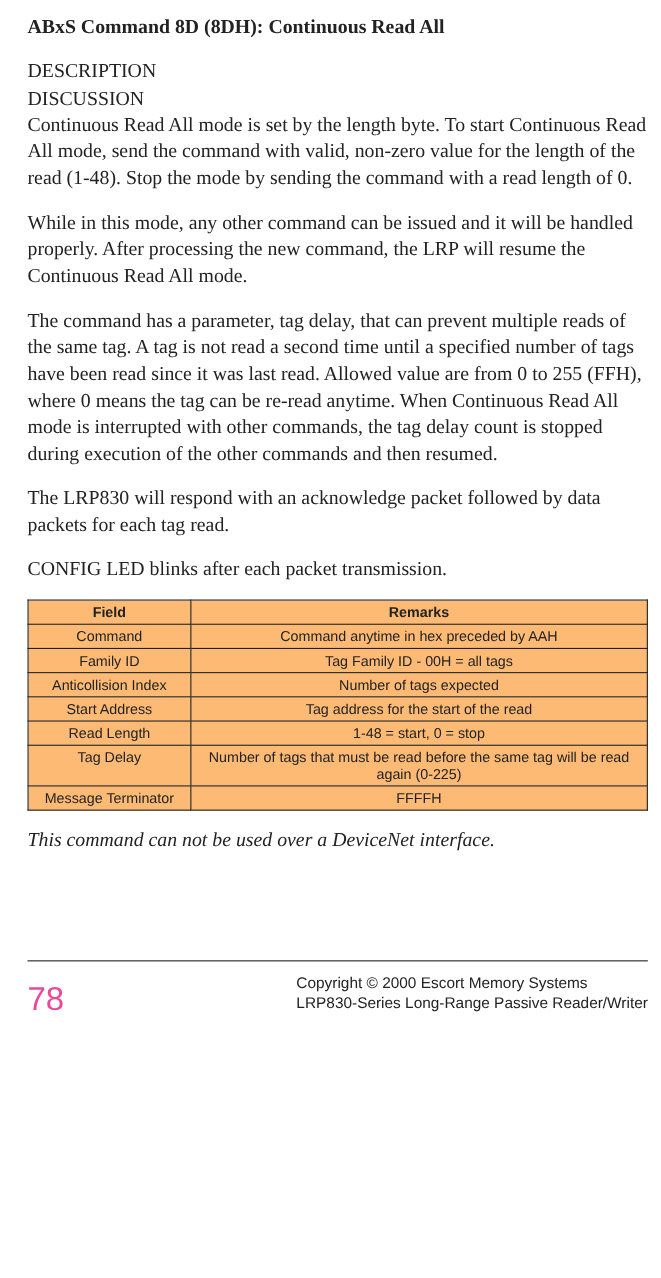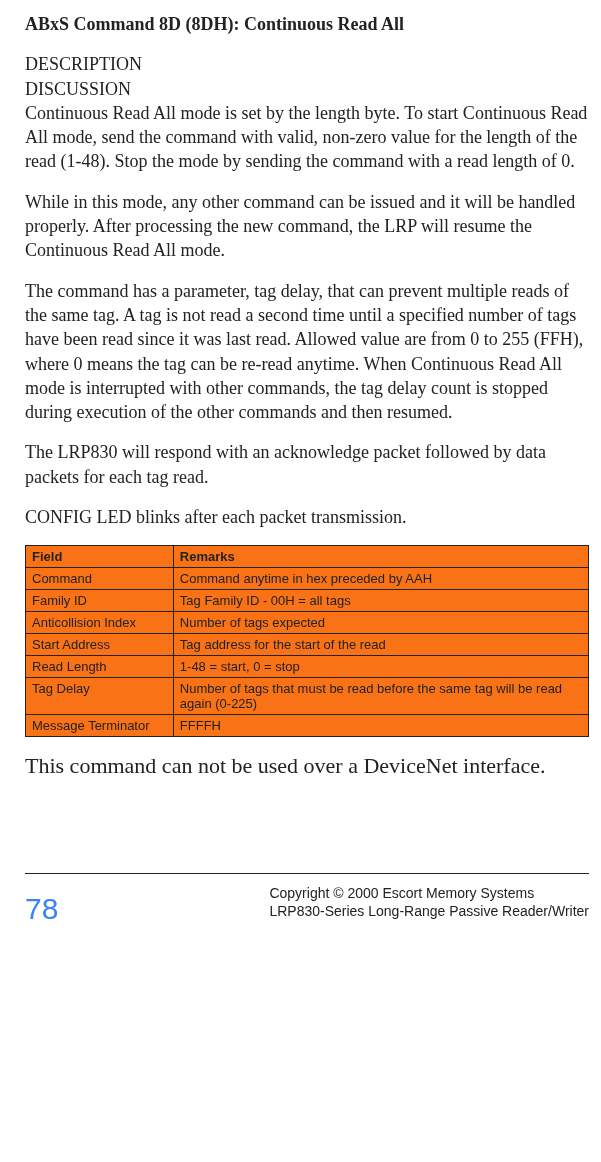--- a/index.html
+++ b/index.html
@@ -37,53 +37,54 @@
   table {
     border-collapse: collapse;
     width: 564px;
     margin: 8px 0 14px 0;
   }
   th, td {
     border: 1px solid #222;
     padding: 3px 6px;
     font-family: Arial, Helvetica, sans-serif;
     font-size: 13px;
-    text-align: left;
+    text-align: center;
     vertical-align: top;
     color: #222;
-    background: #f97316;
+    background: #fdba74;
   }
   th {
     font-weight: bold;
   }
   col.col1 { width: 148px; }
   col.col2 { width: 416px; }
   .note-label {
     font-weight: bold;
     font-size: 18px;
     margin: 4px 0 0 0;
   }
   .note-text {
-    font-size: 22px;
+    font-size: 18px;
     margin: 0;
+    font-style: italic;
   }
   .footer-line {
     position: absolute;
     bottom: 68px;
     left: 25px;
     right: 12px;
     border-top: 1px solid #222;
   }
   .page-number {
     position: absolute;
     bottom: 16px;
     left: 25px;
     font-size: 30px;
     font-family: Arial, Helvetica, sans-serif;
-    color: #3b82f6;
+    color: #ec4899;
   }
   .footer-text {
     position: absolute;
     bottom: 22px;
     right: 12px;
     text-align: left;
     font-family: Arial, Helvetica, sans-serif;
     font-size: 14px;
     line-height: 1.3;
     color: #222;

